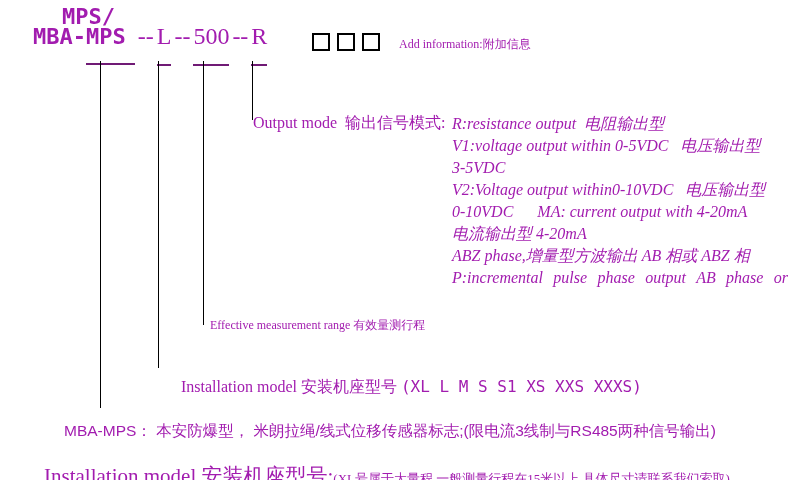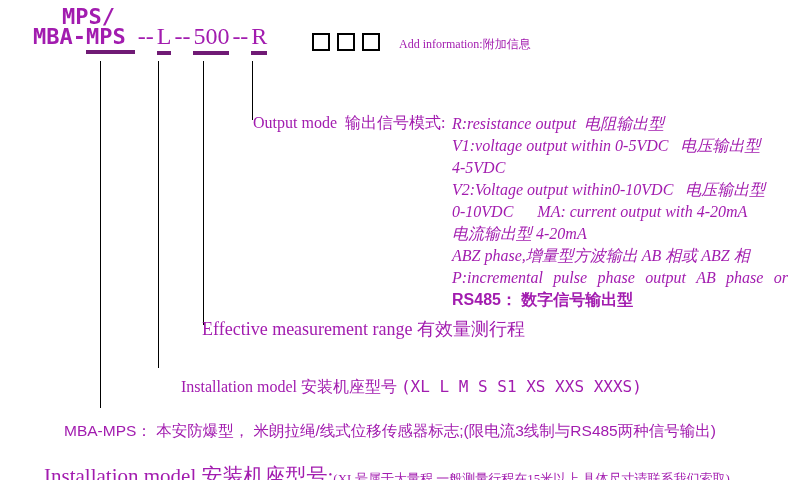--- a/index.html
+++ b/index.html
@@ -27,21 +27,21 @@
     font-size: 22px; font-weight: bold;
     white-space: pre;
   }
   #model-row {
     left: 33px; top: 23px;
     display: flex; align-items: baseline;
     white-space: pre;
   }
   .seg-mono { font-size: 22px; font-weight: bold; }
   .seg-serif { font-size: 24px; }
-  .useg { border-bottom: 4px solid #701a75; padding-bottom: 1px; }
+  .useg { border-bottom: 2px solid #701a75; padding-bottom: 14px; }
   .useg-trail { padding-right: 9px; }
   .sep { padding: 0 3px; }
 
   
   .add-box {
     position: absolute; top: 33px;
     width: 14px; height: 14px;
     border: 2px solid #000;
     background: #fff;
   }
@@ -77,22 +77,22 @@
   .opt { white-space: pre; font-style: italic; }
   .opt-just { text-align: justify; text-align-last: justify; white-space: normal; }
   .opt-rs485 {
     font-family: "Liberation Sans", sans-serif;
     font-weight: bold;
     white-space: pre;
   }
 
   
   #range-label {
-    left: 202px; top: 317px;
-    font-size: 18px; white-space: pre;
+    left: 210px; top: 317px;
+    font-size: 12px; white-space: pre;
   }
   #install-label {
     left: 165px; top: 359px;
     font-size: 16px; white-space: pre;
   }
   #install-codes { font-family: "DejaVu Sans Mono", monospace; font-size: 16px; }
   #mps-note {
     left: 104px; top: 395px;
     font-size: 16px; white-space: pre;
   }
@@ -134,27 +134,26 @@
 
   <div class="vline" id="line-mps"></div>
   <div class="vline" id="line-install"></div>
   <div class="vline" id="line-range"></div>
   <div class="vline" id="line-output"></div>
 
   <div class="abs f-serif" id="output-label">Output mode  输出信号模式: </div>
   <div class="abs f-serif" id="output-options">
     <div class="opt">R:resistance output  电阻输出型</div>
     <div class="opt">V1:voltage output within 0-5VDC   电压输出型</div>
-    <div class="opt">4-5VDC</div>
+    <div class="opt">3-5VDC</div>
     <div class="opt">V2:Voltage output within0-10VDC   电压输出型</div>
     <div class="opt">0-10VDC      MA: current output with 4-20mA</div>
     <div class="opt">电流输出型 4-20mA</div>
     <div class="opt">ABZ phase,增量型方波输出 AB 相或 ABZ 相</div>
     <div class="opt opt-just">P:incremental pulse phase output AB phase or</div>
-    <div class="opt-rs485">RS485： 数字信号输出型</div>
   </div>
 
   <div class="abs f-serif" id="range-label">Effective measurement range 有效量测行程</div>
 
   <div class="abs f-serif" id="install-label">
     <span>Installation model 安装机座型号 </span><span id="install-codes">(XL L M S S1 XS XXS XXXS)</span>
   </div>
 
   <div class="abs f-sans" id="mba-note">MBA-MPS： 本安防爆型， 米朗拉绳/线式位移传感器标志;(限电流3线制与RS485两种信号输出)</div>
 

